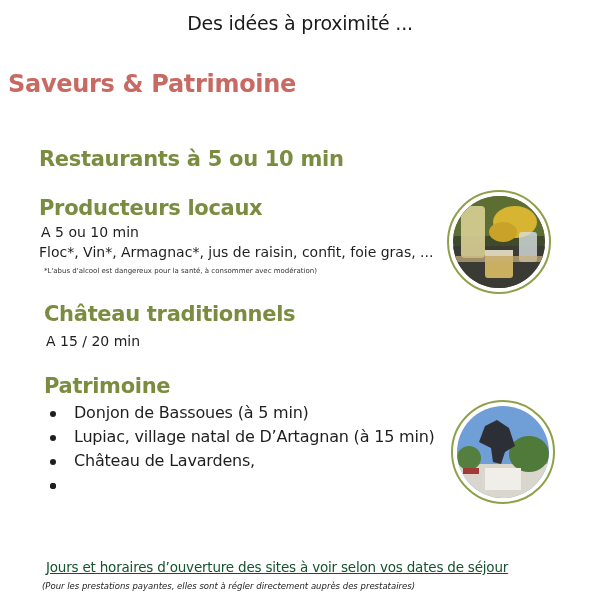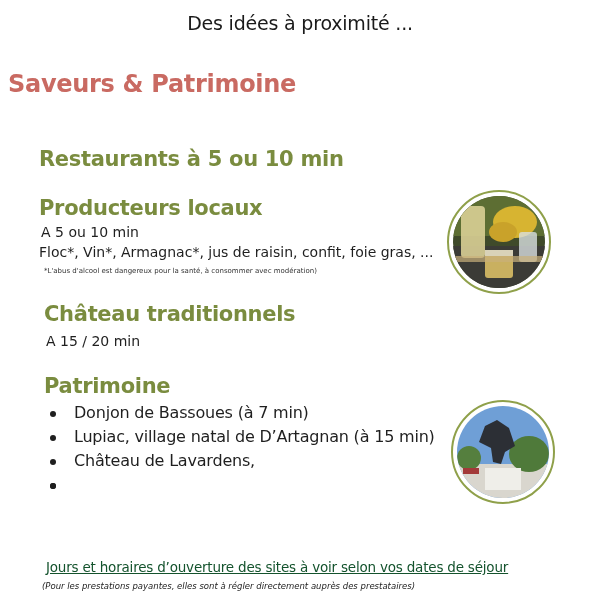--- a/index.html
+++ b/index.html
@@ -51,21 +51,21 @@
     </svg>
   </div>
 </div>
 
 <div class="abs h-green" style="top:302px;left:44px;">Château traditionnels</div>
 <div class="abs t-sm" style="top:333px;left:46px;">A 15 / 20 min</div>
 
 <div class="abs h-green" style="top:374px;left:44px;">Patrimoine</div>
 
 <ul class="abs bullets">
-  <li><span class="dot"></span><span>Donjon de Bassoues (à 7 min)</span></li>
+  <li><span class="dot"></span><span>Donjon de Bassoues (à 5 min)</span></li>
   <li><span class="dot"></span><span>Lupiac, village natal de D’Artagnan (à 15 min)</span></li>
   <li><span class="dot"></span><span>Château de Lavardens,</span></li>
   <li><span class="dot"></span></li>
   <li><span class="dot"></span></li>
 </ul>
 
 <div class="circle" style="left:451px;top:400px;">
   <div class="inner">
     <svg width="92" height="92" viewBox="0 0 92 92">
       <rect width="92" height="92" fill="#6f9fd6"></rect>

